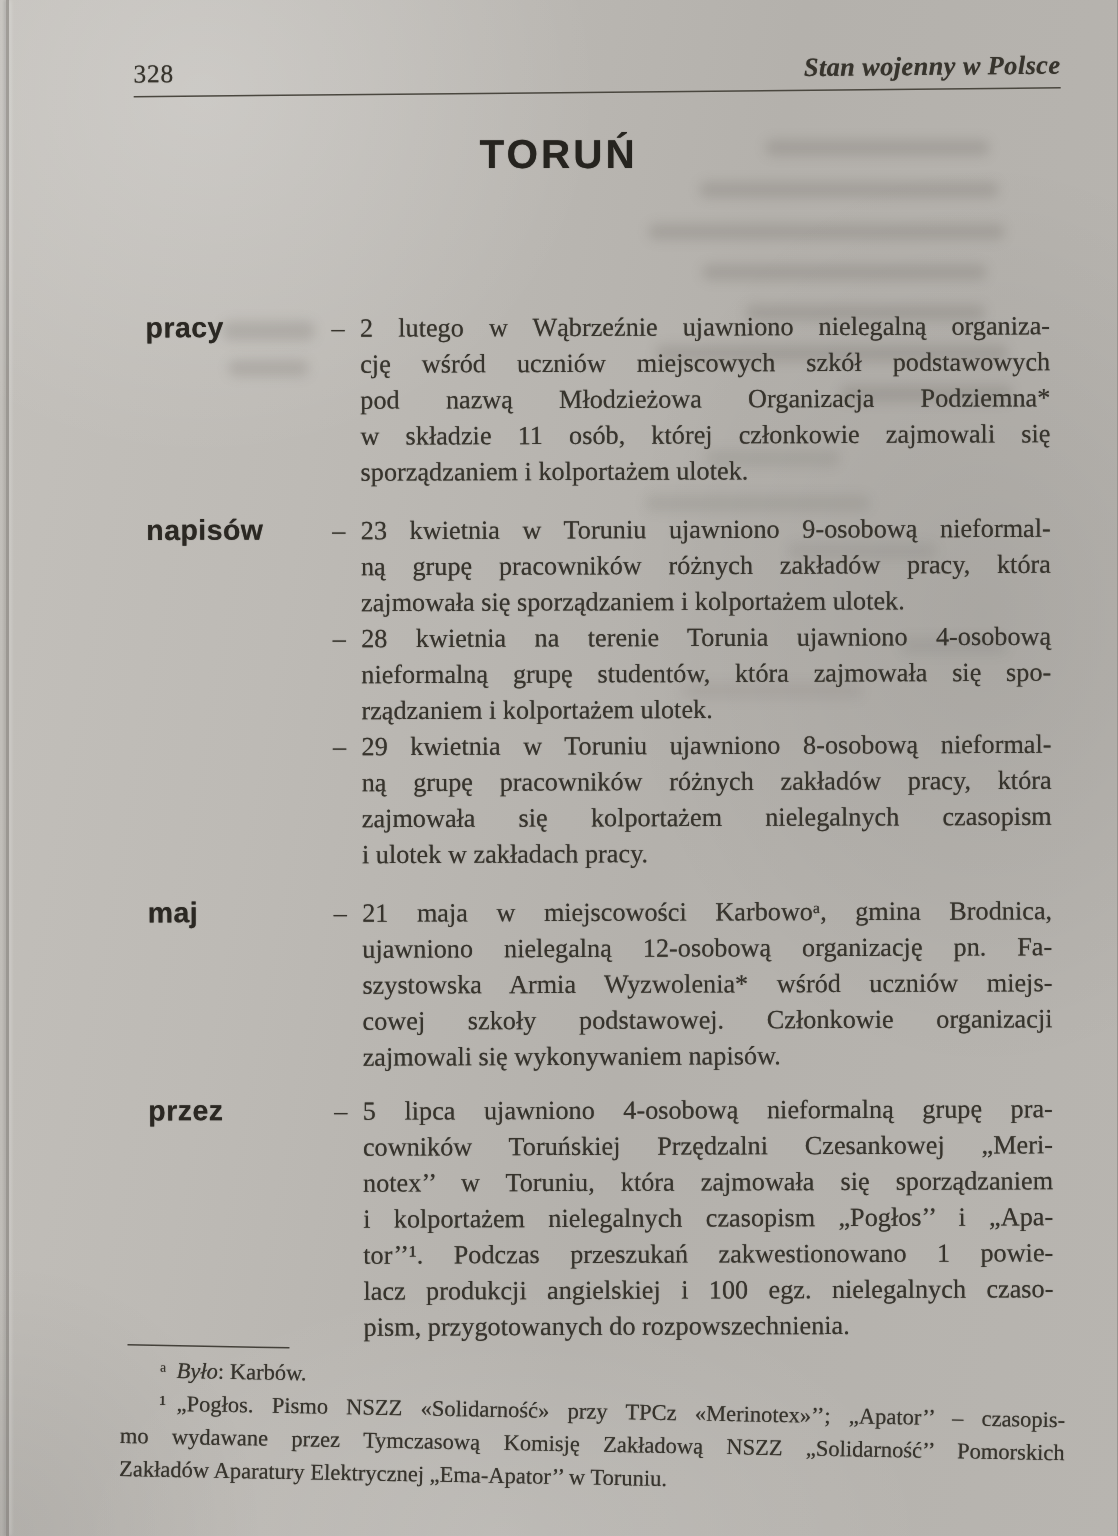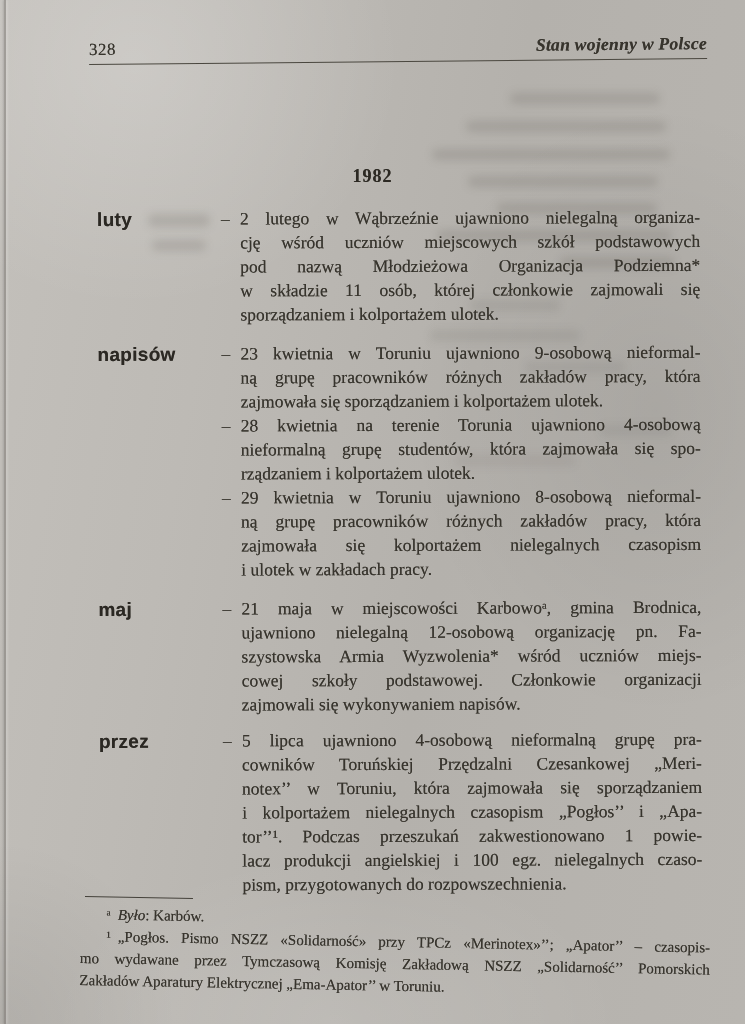--- a/index.html
+++ b/index.html
@@ -110,26 +110,26 @@
   </div>
 
   <div class="hdr ink">
     <div class="hdr-row">
       <span class="pagenum">328</span>
       <span class="runtitle">Stan wojenny w Polsce</span>
     </div>
     <div class="hrule"></div>
   </div>
 
-  <div class="year ink">1982</div>
+  <h1 class="city ink">TORUŃ</h1>
 
   <div class="content ink">
 
     <div class="section sec-luty">
-      <div class="month">luty</div>
+      <div class="month">pracy</div>
       <div class="entries">
         <div class="entry">
           <span class="dash">–</span>
           <div class="line j">2 lutego w Wąbrzeźnie ujawniono nielegalną organiza-</div>
           <div class="line j">cję wśród uczniów miejscowych szkół podstawowych</div>
           <div class="line j">pod nazwą Młodzieżowa Organizacja Podziemna*</div>
           <div class="line j">w składzie 11 osób, której członkowie zajmowali się</div>
           <div class="line last">sporządzaniem i kolportażem ulotek.</div>
         </div>
       </div>

